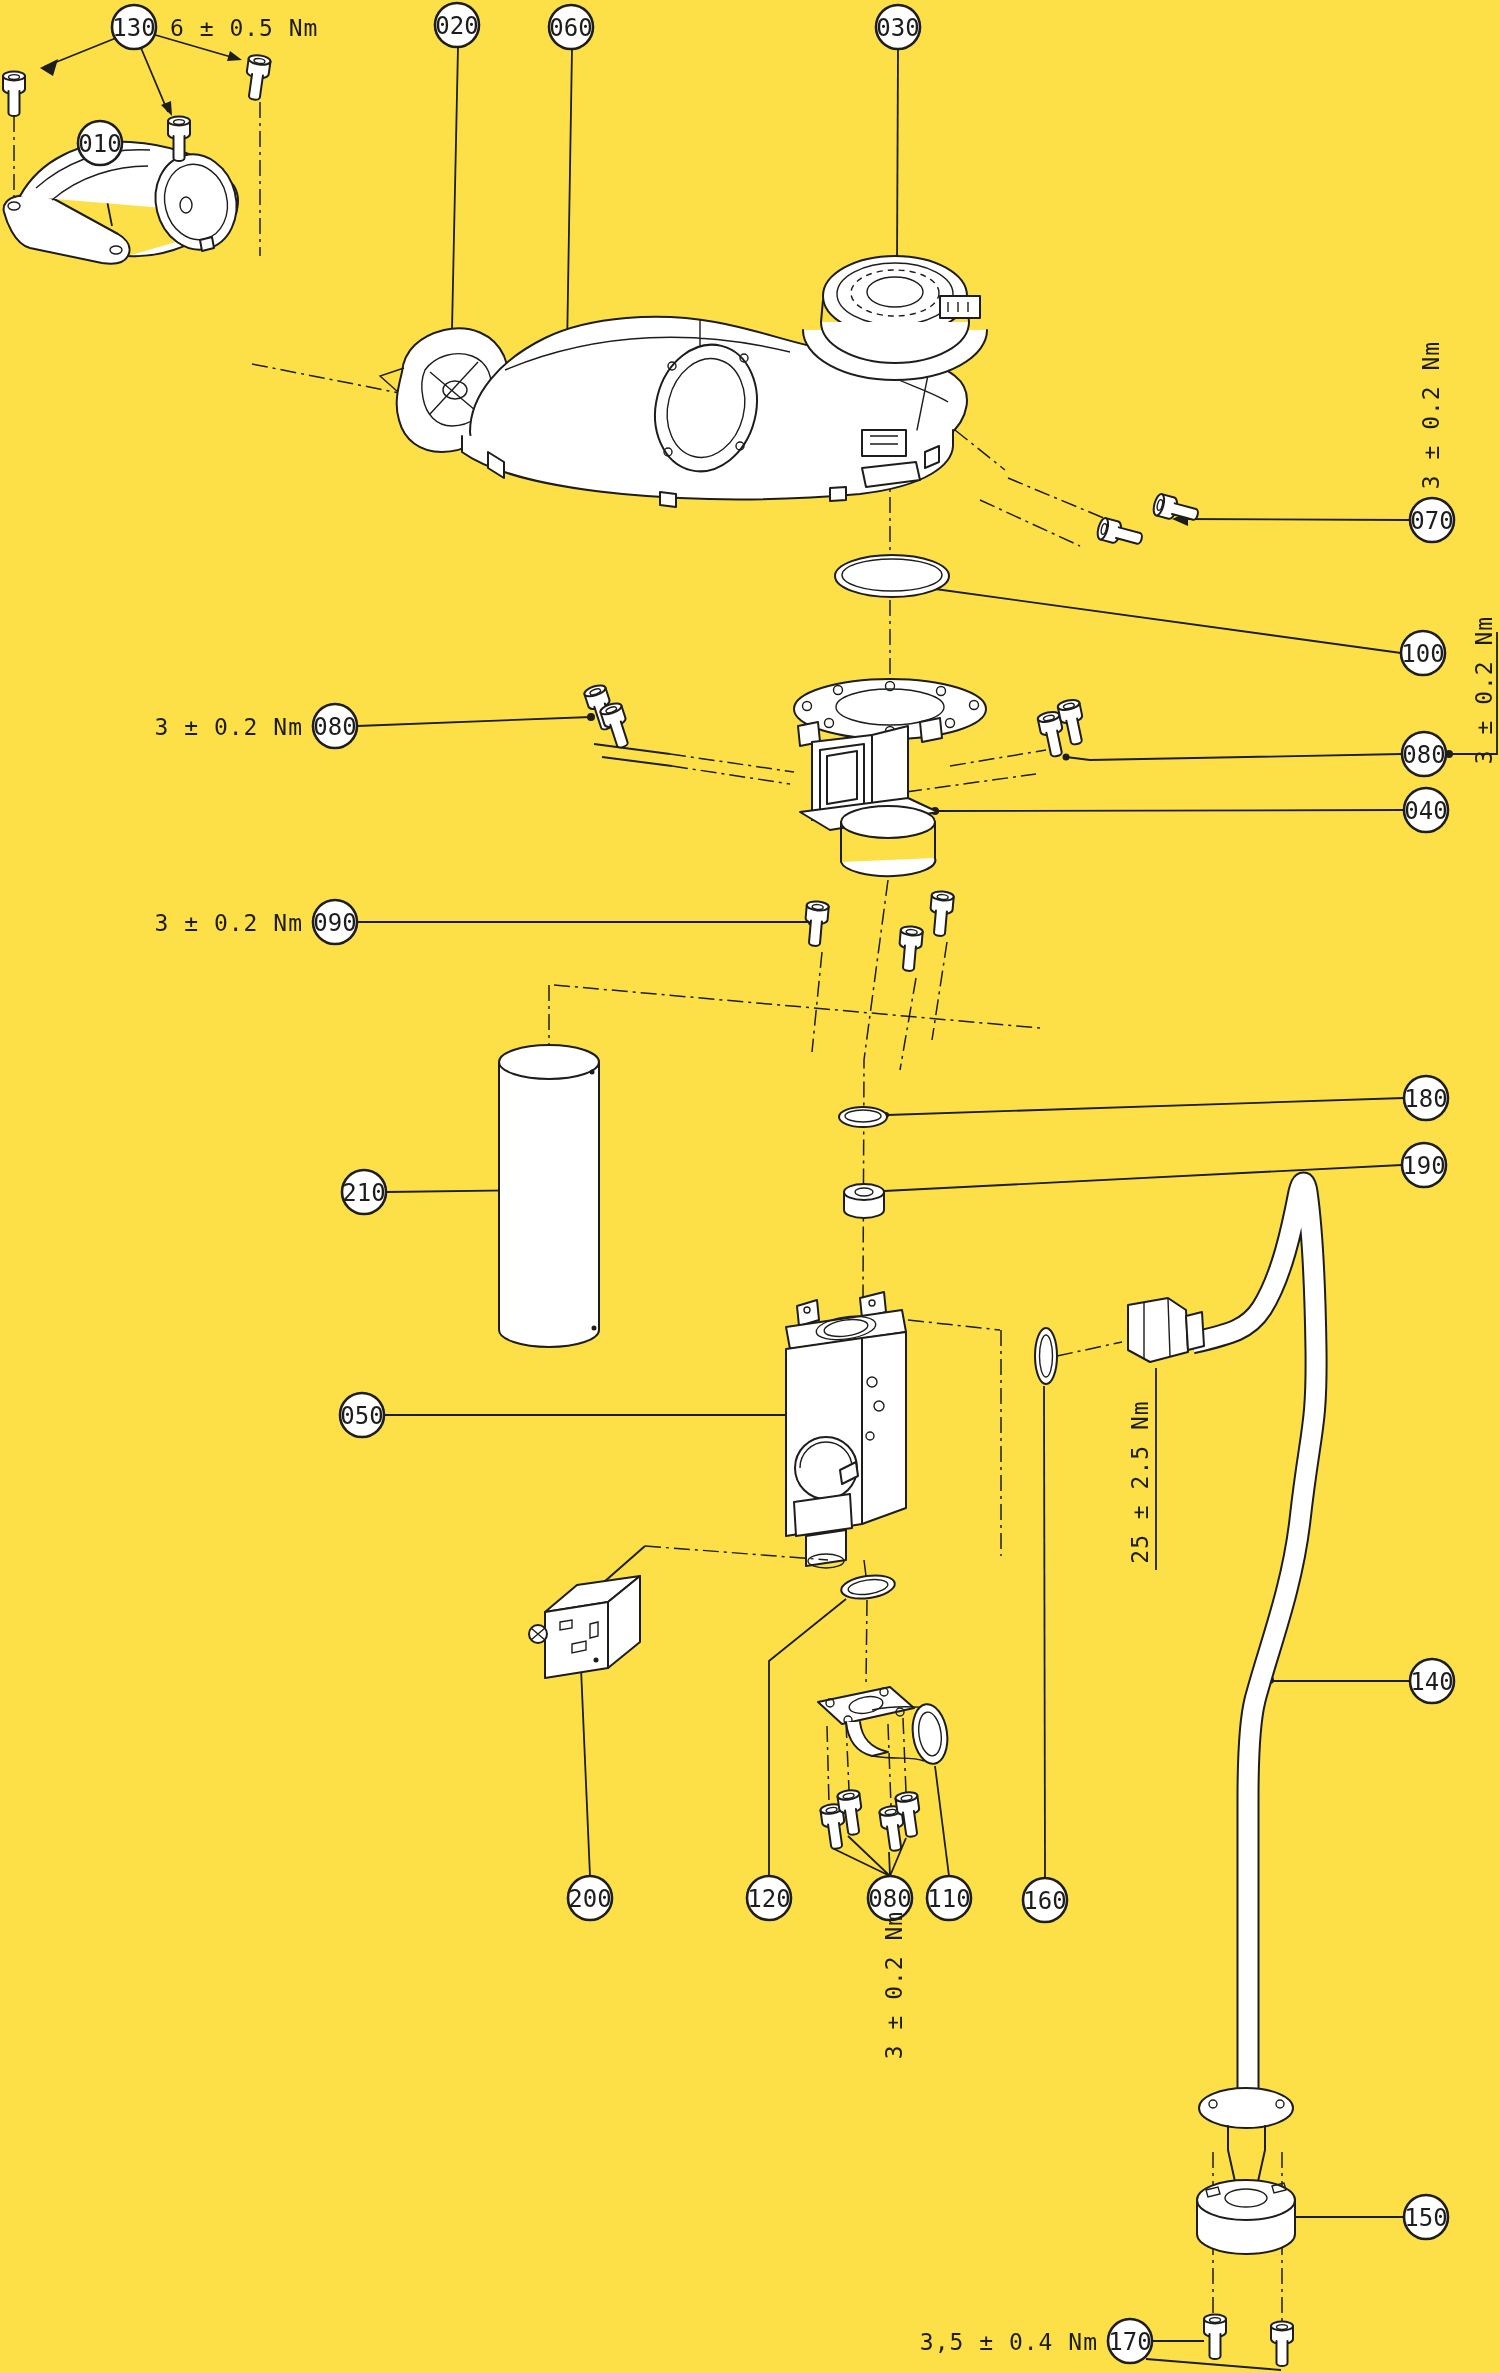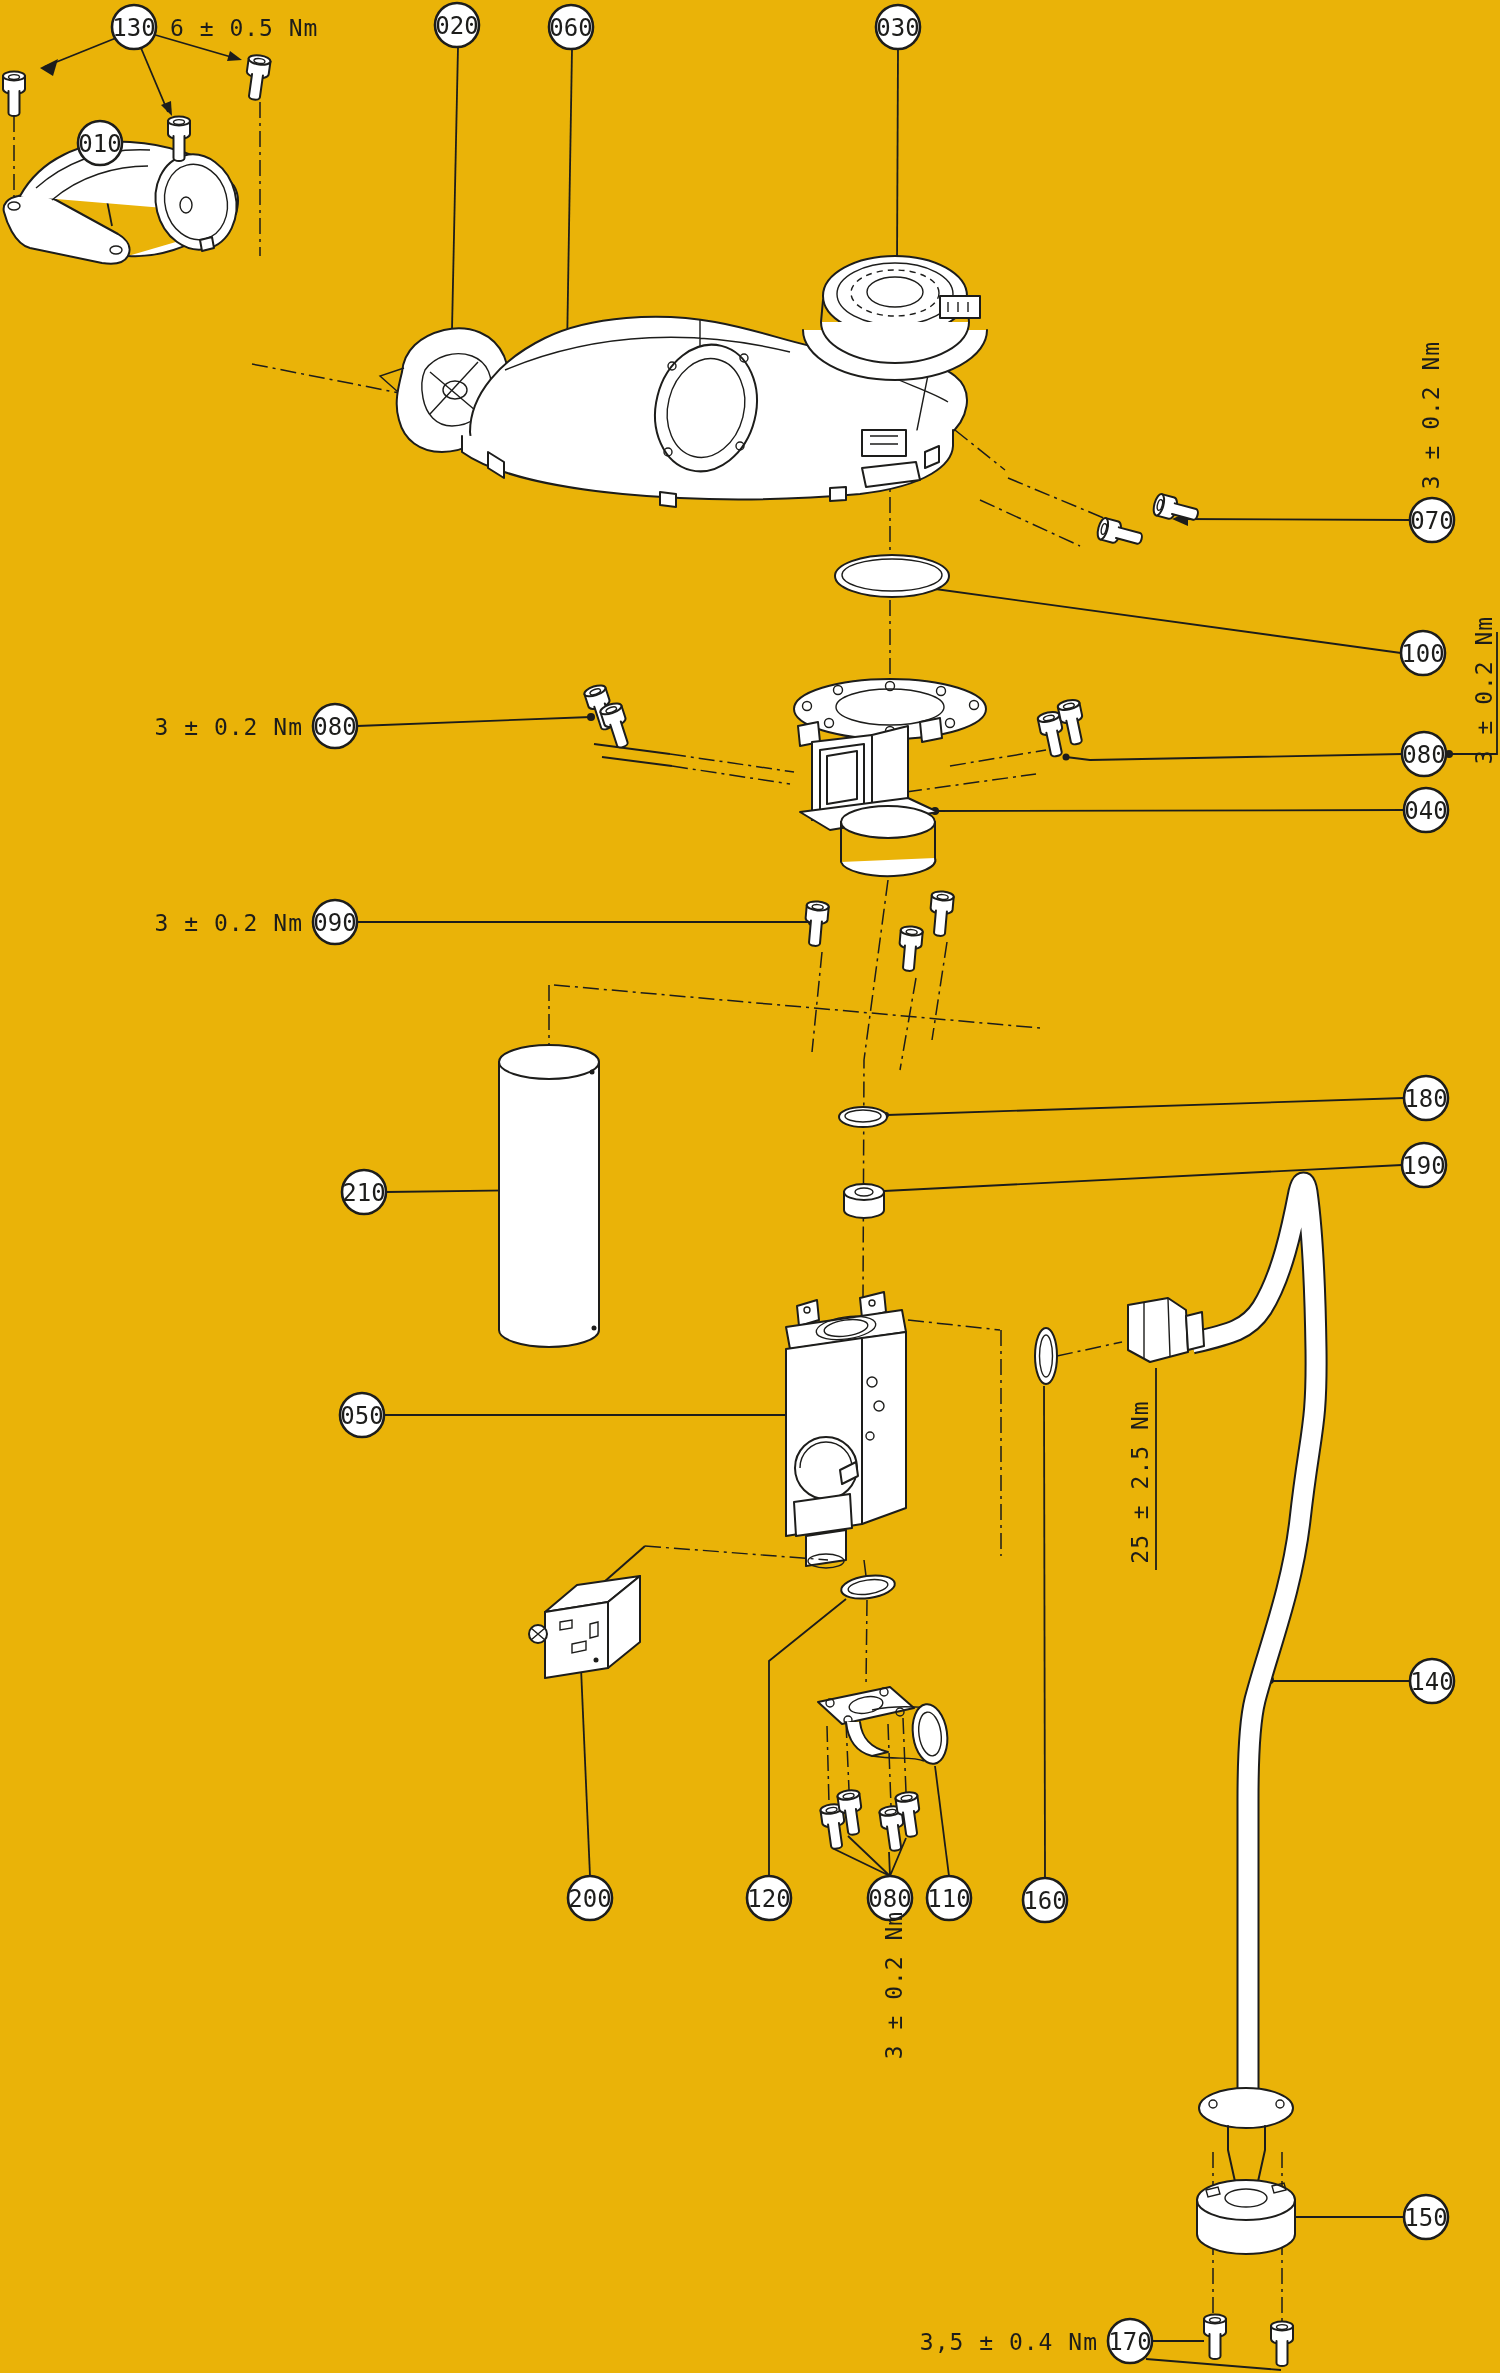--- a/index.html
+++ b/index.html
@@ -1,16 +1,16 @@
 <!DOCTYPE html>
 <html><head>
 <meta charset="utf-8">
 <style>
   html,body{margin:0;padding:0;background:#fff;}
-  .stage{position:relative;width:1500px;height:2373px;background:#eab308;overflow:hidden;}
+  .stage{position:relative;width:1500px;height:2373px;background:#fde047;overflow:hidden;}
   svg{position:absolute;left:0;top:0;}
   .callout-label{font-family:"DejaVu Sans Mono",monospace;font-size:24px;fill:#1d1d1b;}
   .torque-label{font-family:"DejaVu Sans Mono",monospace;font-size:23px;fill:#1d1d1b;letter-spacing:1px;}
   .ln{stroke:#1d1d1b;fill:none;stroke-width:2;}
   .part{stroke:#1d1d1b;fill:#ffffff;stroke-width:2;stroke-linejoin:round;stroke-linecap:round;}
   .thin{stroke:#1d1d1b;fill:none;stroke-width:1.4;}
   .leader{stroke:#1d1d1b;fill:none;stroke-width:1.8;}
   .dash{stroke:#1d1d1b;fill:none;stroke-width:1.5;stroke-dasharray:16 5 3 5;}
   .dot{fill:#1d1d1b;stroke:none;}
   .balloon{fill:#ffffff;stroke:#1d1d1b;stroke-width:2.6;}

